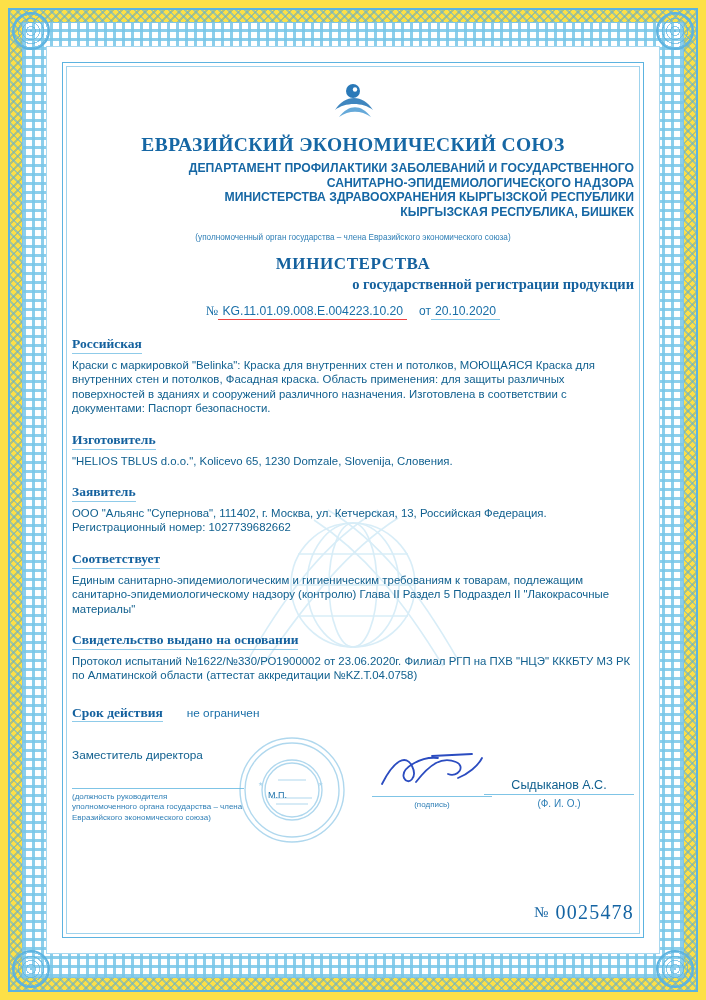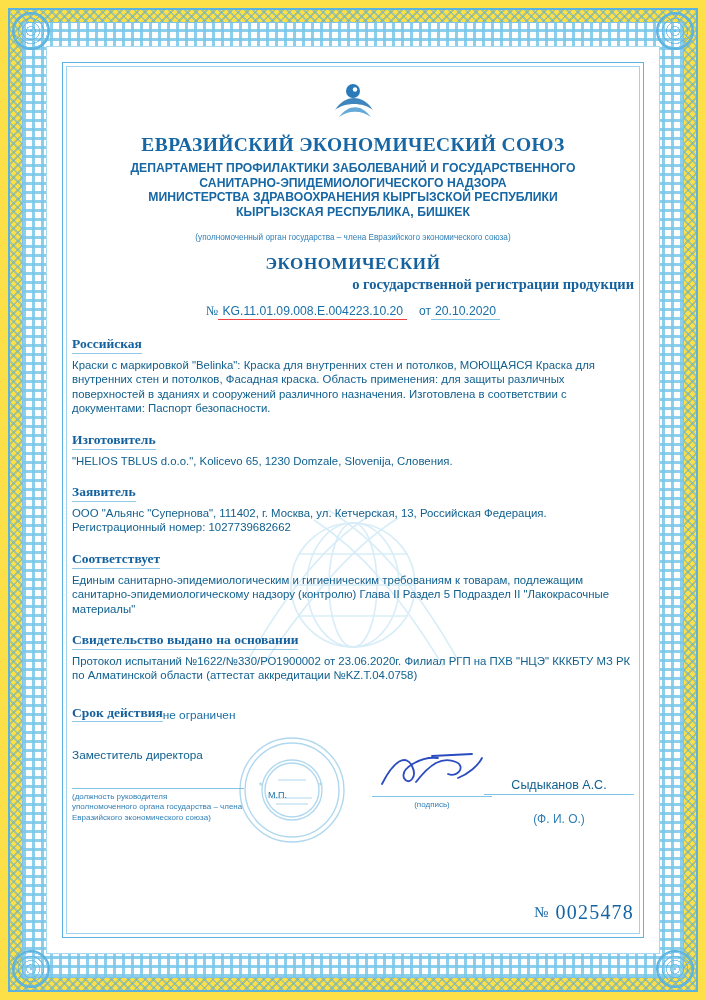--- a/index.html
+++ b/index.html
@@ -113,21 +113,21 @@
   .org-title {
     text-align: center;
     margin-top: 62px;
     font-family: "Liberation Serif", serif;
     font-weight: bold;
     font-size: 19.5px;
     letter-spacing: 0.4px;
     color: #1667a4;
   }
   .dept-block {
-    text-align: center;
+    text-align: right;
     margin-top: 5px;
     font-family: "Liberation Sans", sans-serif;
     font-weight: bold;
     font-size: 12.2px;
     line-height: 14.5px;
     color: #1667a4;
   }
   .auth-note {
     text-align: center;
     margin-top: 14px;
@@ -189,22 +189,22 @@
     margin-top: 4px;
     font-size: 11.4px;
     line-height: 14.4px;
     color: #11608f;
     text-align: left;
   }
 
   .validity-row {
     margin-top: 22px;
     display: flex;
-    align-items: flex-end;
-    gap: 0;
+    align-items: center;
+    gap: 24px;
   }
   .validity-row .lbl {
     font-family: "Liberation Serif", serif;
     font-weight: bold;
     font-size: 13.5px;
     color: #14619e;
     border-bottom: 1px solid #8fcbe9;
   }
   .validity-row .v { font-size: 11.8px; }
 
@@ -260,21 +260,21 @@
   .sig-mid .small { margin-top: 3px; font-size: 8px; color: #2f7fb6; }
   .sig-right {
     position: absolute;
     right: 0;
     top: 30px;
     width: 150px;
     text-align: center;
   }
   .sig-right .name { font-size: 12.5px; color: #11608f; }
   .sig-right .rule { margin-top: 2px; border-bottom: 1px solid #7fc4e6; }
-  .sig-right .small { margin-top: 17px; font-size: 12px; color: #2f7fb6; }
+  .sig-right .small { margin-top: 3px; font-size: 10px; color: #2f7fb6; }
 
   .serial {
     position: absolute;
     right: 0;
     bottom: 4px;
     font-size: 20px;
     letter-spacing: 1.2px;
     color: #1464a3;
     font-family: "Liberation Serif", serif;
   }
@@ -324,21 +324,21 @@
 
     <div class="dept-block">
       <div>ДЕПАРТАМЕНТ ПРОФИЛАКТИКИ ЗАБОЛЕВАНИЙ И ГОСУДАРСТВЕННОГО</div>
       <div>САНИТАРНО-ЭПИДЕМИОЛОГИЧЕСКОГО НАДЗОРА</div>
       <div>МИНИСТЕРСТВА ЗДРАВООХРАНЕНИЯ КЫРГЫЗСКОЙ РЕСПУБЛИКИ</div>
       <div>КЫРГЫЗСКАЯ РЕСПУБЛИКА, БИШКЕК</div>
     </div>
 
     <div class="auth-note">(уполномоченный орган государства – члена Евразийского экономического союза)</div>
 
-    <div class="cert-title">ЭКОНОМИЧЕСКИЙ</div>
+    <div class="cert-title">МИНИСТЕРСТВА</div>
     <div class="cert-sub">о государственной регистрации продукции</div>
 
     <div class="numline">
       <span class="no">№</span>
       <span class="val">KG.11.01.09.008.Е.004223.10.20</span>
       <span class="ot">от</span>
       <span class="dateval">20.10.2020</span>
     </div>
 
     <div class="section">

